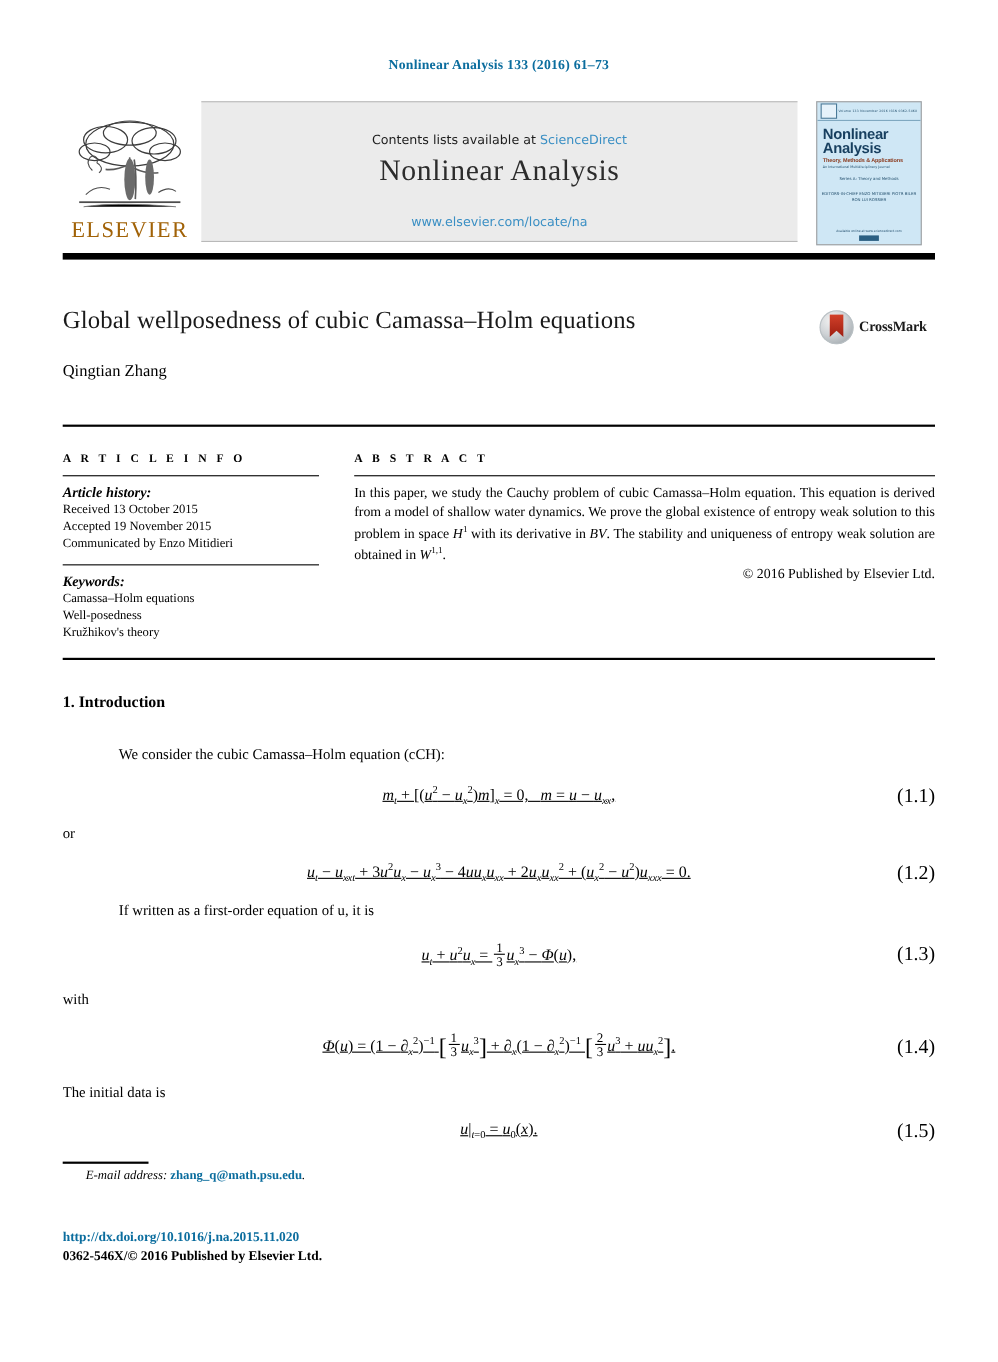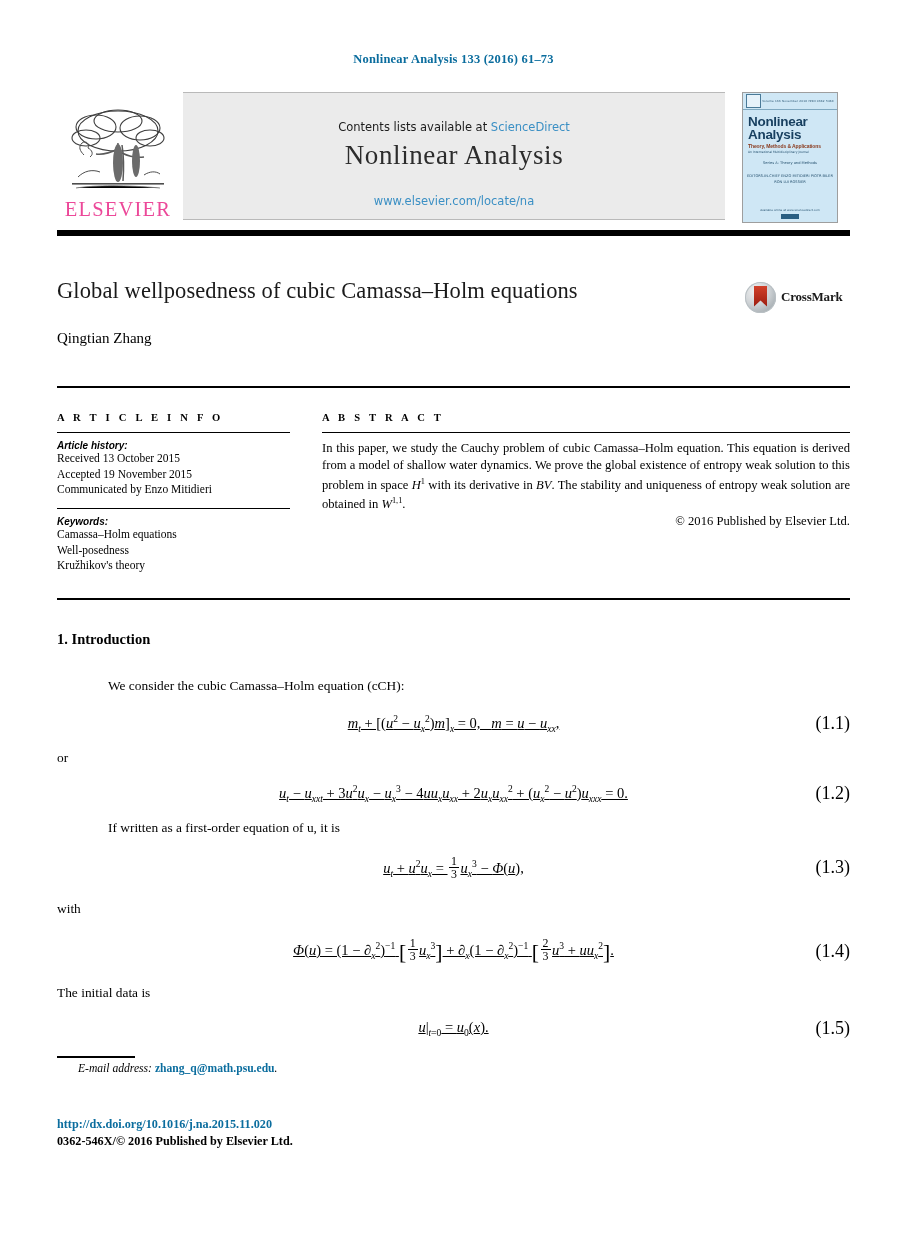--- a/index.html
+++ b/index.html
@@ -49,21 +49,21 @@
     align-items: center;
     justify-content: flex-end;
     padding-bottom: 4px;
     box-sizing: border-box;
   }
   .tree-svg { display:block; }
   .elsevier-word {
     font-family: "Liberation Serif", serif;
     font-size: 20.5px;
     letter-spacing: 1.2px;
-    color: #ec4899;
+    color: #a16207;
     margin-top: 1px;
   }
 
   .banner {
     position: absolute;
     left: 126px; top: 0;
     width: 542px; height: 128px;
     background: #ebebeb;
     border-top: 1px solid #b9b9b9;
     border-bottom: 1px solid #b9b9b9;
@@ -241,23 +241,23 @@
     font-size: 10.6px;
     letter-spacing: 3.2px;
   }
   .hr-dark {
     height: 1.4px; background: #000; margin: 9px 0 7px 0;
   }
   .hr-dark-2 {
     height: 1.4px; background: #000; margin: 11px 0 7px 0;
   }
   .info-label {
-    font-family: Liberation Sans, sans-serif;
+    font-family: Liberation Serif, serif;
     font-style: italic; font-weight: bold;
-    font-size: 10px;
+    font-size: 13px;
   }
   .info-line {
     font-family: "Liberation Serif", serif;
     font-size: 11.5px;
     line-height: 15.2px;
   }
   .abstract-body {
     font-family: "Liberation Serif", serif;
     font-size: 12.6px;
     line-height: 16.6px;

